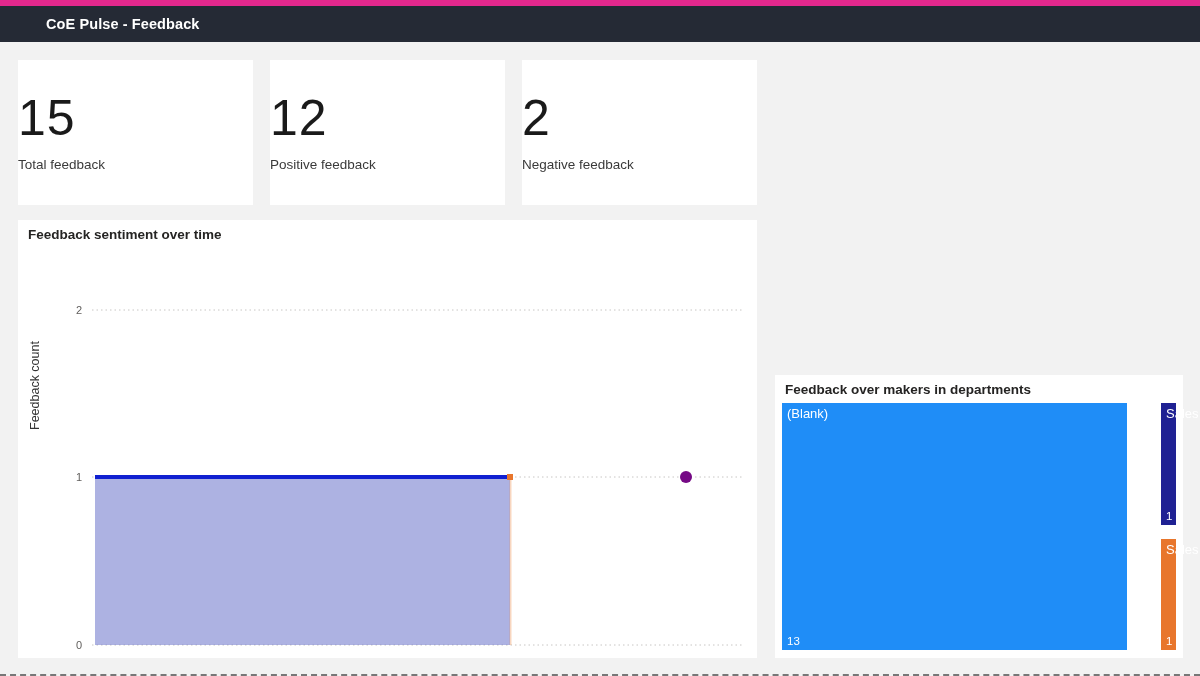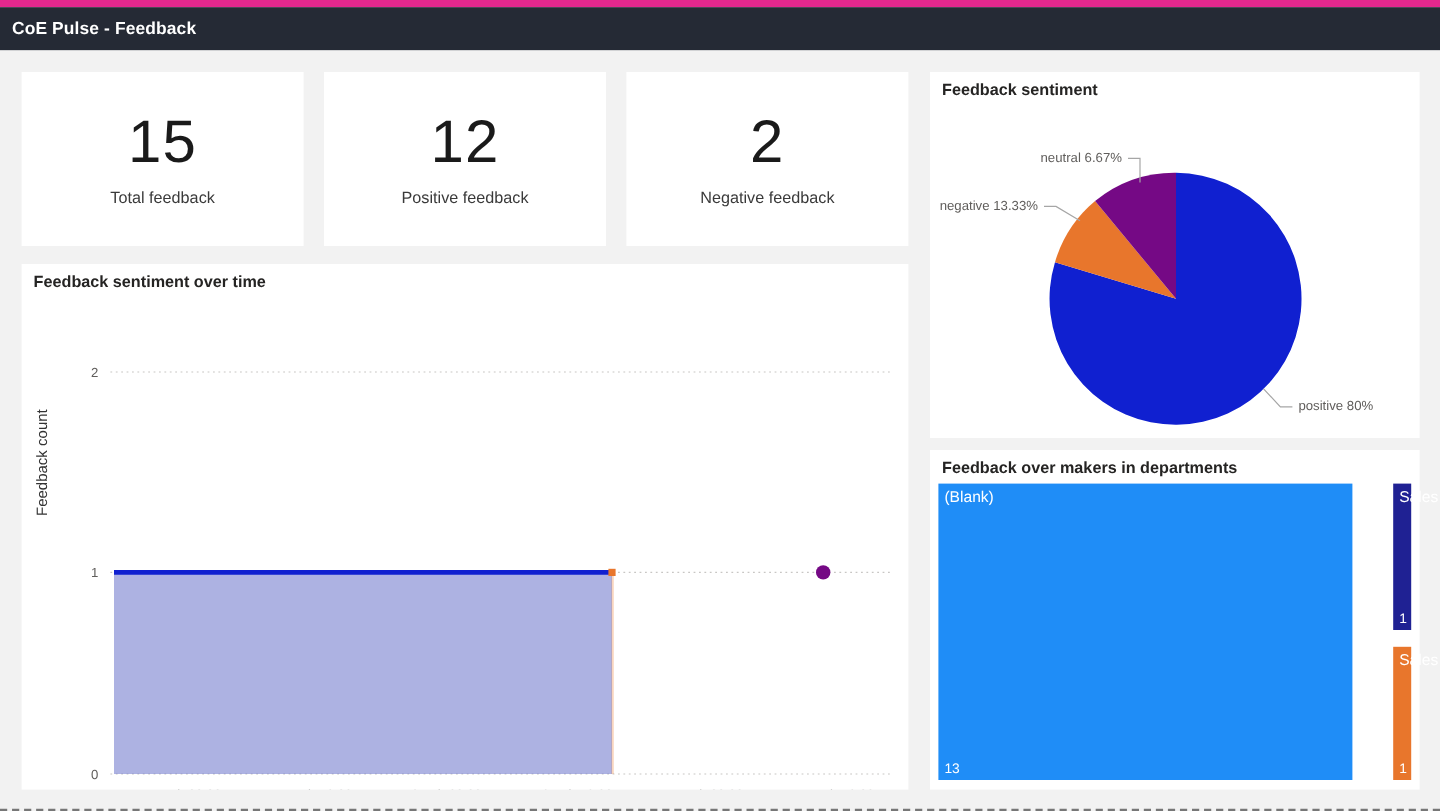--- a/index.html
+++ b/index.html
@@ -17,21 +17,21 @@
   
   .accent-bar {
     position: absolute; top: 0; left: 0;
     width: 1200px; height: 6px;
     background: #e3288d;
   }
   .title-bar {
     position: absolute; top: 6px; left: 0;
     width: 1200px; height: 36px;
     background: #252a35;
-    display: flex; align-items: center;
+    display: flex; align-items: center; padding-left: 36px;
   }
   .title-bar .app-title {
     color: #ffffff;
     font-size: 14.5px;
     font-weight: bold;
     padding-left: 10px;
     letter-spacing: .1px;
   }
   
   .canvas {
@@ -46,21 +46,21 @@
   }
   .panel-title {
     font-size: 13.5px;
     color: #252423;
     font-weight: 600;
     padding: 7px 0 0 10px;
   }
   
   .kpi {
     display: flex; flex-direction: column;
-    align-items: center; justify-content: center;
+    justify-content: center;
     height: 145px;
   }
   .kpi-value {
     font-size: 50px;
     font-weight: 300;
     color: #1a1a1a;
     line-height: 1;
     letter-spacing: 1px;
   }
   .kpi-label {
@@ -183,40 +183,20 @@
 
         <text class="axis-text" x="134" y="388" text-anchor="middle">15 Feb 00:00</text>
         <text class="axis-text" x="243" y="388" text-anchor="middle">15 Feb 12:00</text>
         <text class="axis-text" x="351" y="388" text-anchor="middle">16 Feb 00:00</text>
         <text class="axis-text" x="460" y="388" text-anchor="middle">16 Feb 12:00</text>
         <text class="axis-text" x="569" y="388" text-anchor="middle">17 Feb 00:00</text>
         <text class="axis-text" x="678" y="388" text-anchor="middle">17 Feb 12:00</text>
       </svg>
     </div>
 
-    <div class="panel piepanel">
-      <div class="panel-title">Feedback sentiment</div>
-      <svg class="piewrap" viewBox="0 0 408 280">
-
-        <path d="M 205 165 L 205 60 A 105 105 0 1 1 104.15 134.44 Z" fill="#1020d0"></path>
-
-        <path d="M 205 165 L 104.15 134.44 A 105 105 0 0 1 137.57 83.53 Z" fill="#e8762c"></path>
-
-        <path d="M 205 165 L 137.57 83.53 A 105 105 0 0 1 205 60 Z" fill="#750985"></path>
-
-        <polyline points="175,68 175,48 165,48" fill="none" stroke="#a6a6a6" stroke-width="1"></polyline>
-        <text class="pie-label" x="160" y="51" text-anchor="end">neutral 6.67%</text>
-
-        <polyline points="125,100 105,88 95,88" fill="none" stroke="#a6a6a6" stroke-width="1"></polyline>
-        <text class="pie-label" x="90" y="91" text-anchor="end">negative 13.33%</text>
-
-        <polyline points="278,240 292,255 302,255" fill="none" stroke="#a6a6a6" stroke-width="1"></polyline>
-        <text class="pie-label" x="307" y="258" text-anchor="start">positive 80%</text>
-      </svg>
-    </div>
 
     <div class="panel treepanel">
       <div class="panel-title">Feedback over makers in departments</div>
       <div class="treemap">
         <div class="tm-main tm-cell">
           <span class="tm-name">(Blank)</span>
           <span class="tm-val">13</span>
         </div>
         <div class="tm-col">
           <div class="tm-cell tm-sales">

